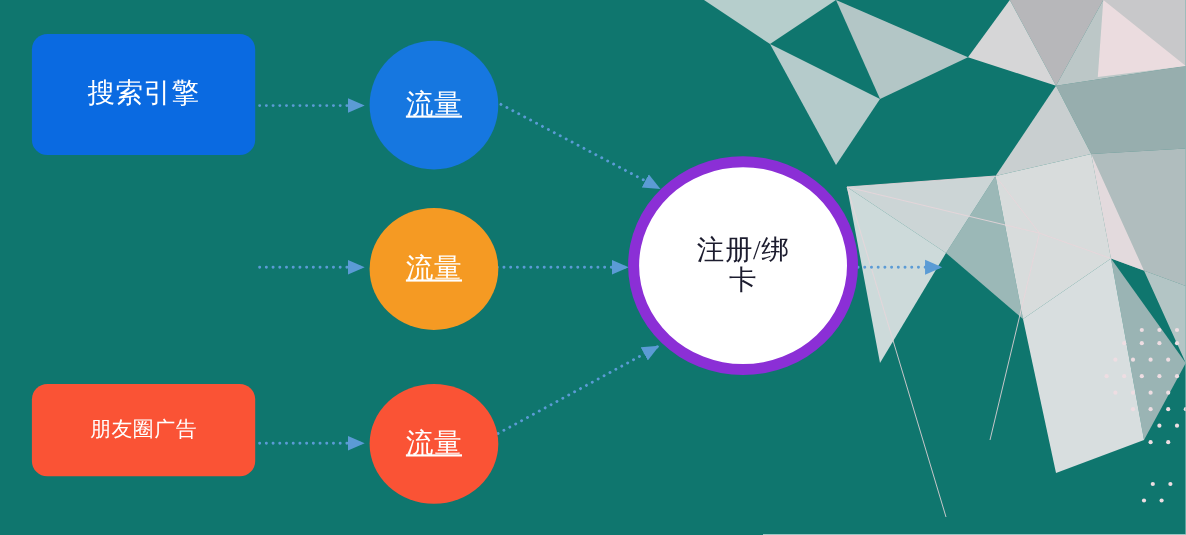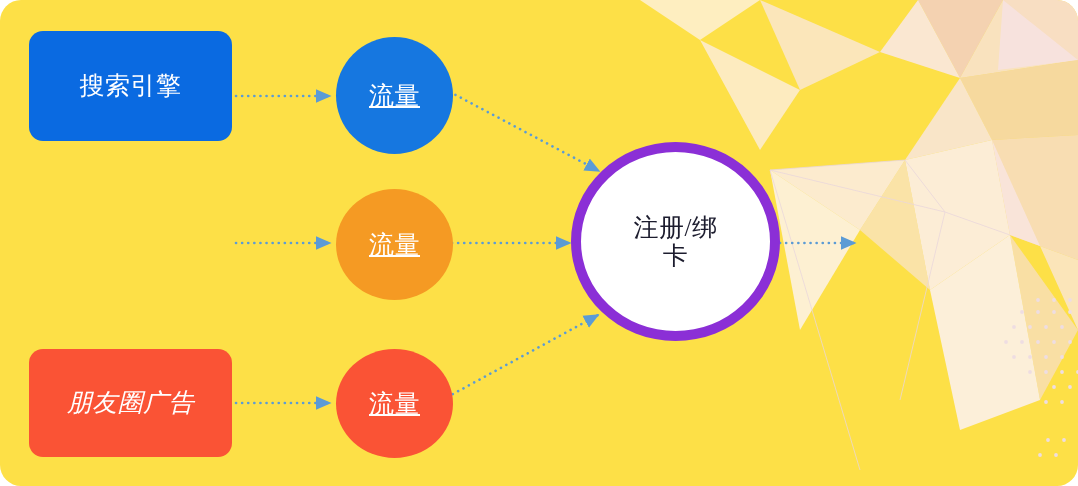--- a/index.html
+++ b/index.html
@@ -7,23 +7,22 @@
     padding: 0;
     background: #ffffff;
   }
   body {
     font-family: "Liberation Serif", "DejaVu Serif", serif;
   }
   #canvas {
     position: relative;
     width: 1078px;
     height: 486px;
-    background: #fde047;
+    background: #0f766e;
     overflow: hidden;
-    border-radius: 21px;
   }
   #decor {
     position: absolute;
     left: 0; top: 0;
     width: 1078px;
     height: 486px;
     pointer-events: none;
   }
   #edges {
     position: absolute;
@@ -141,21 +140,21 @@
       <line x1="442" y1="400" x2="598" y2="315"></line>
       <line x1="780" y1="243" x2="855" y2="243"></line>
     </g>
   </svg>
 
   <div class="node node-box" style="left:29px; top:31px; width:203px; height:110px; background:#0a6ae1; color:#ffffff; font-size:25px;">
     <span class="node-label">搜索引擎</span>
   </div>
 
 
-  <div class="node node-box" style="left:29px; top:349px; width:203px; height:108px; background:#fa5335; color:#ffffff; font-size:25px;font-style:italic;">
+  <div class="node node-box" style="left:29px; top:349px; width:203px; height:84px; background:#fa5335; color:#ffffff; font-size:19px;">
     <span class="node-label">朋友圈广告</span>
   </div>
 
   <div class="node node-circle" style="left:336px; top:37px; width:117px; height:117px; background:#1677e0; color:#ffffff; font-size:25px;">
     <span class="node-label">流量</span>
   </div>
 
   <div class="node node-circle" style="left:336px; top:189px; width:117px; height:111px; background:#f59a23; color:#ffffff; font-size:25px;">
     <span class="node-label">流量</span>
   </div>

